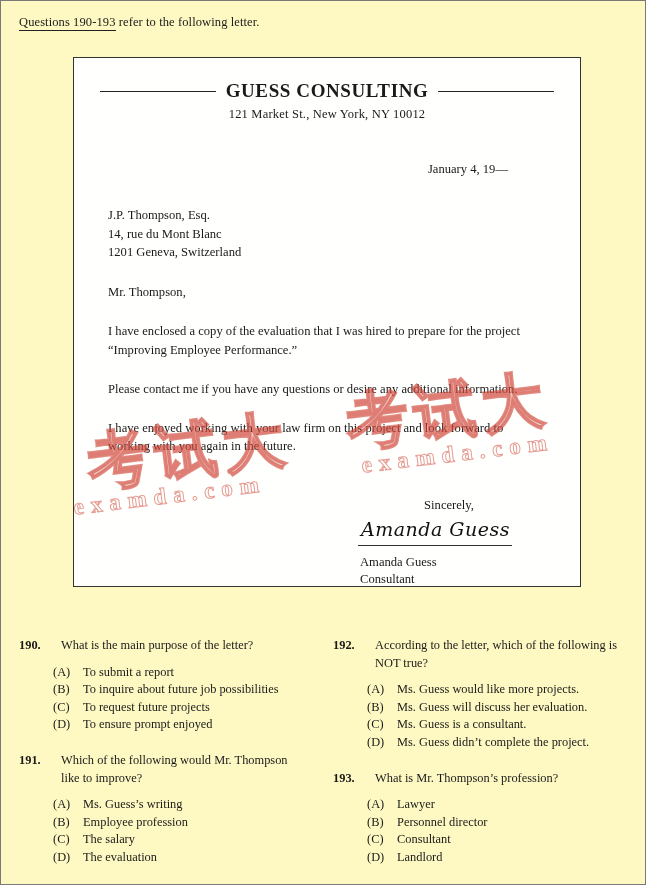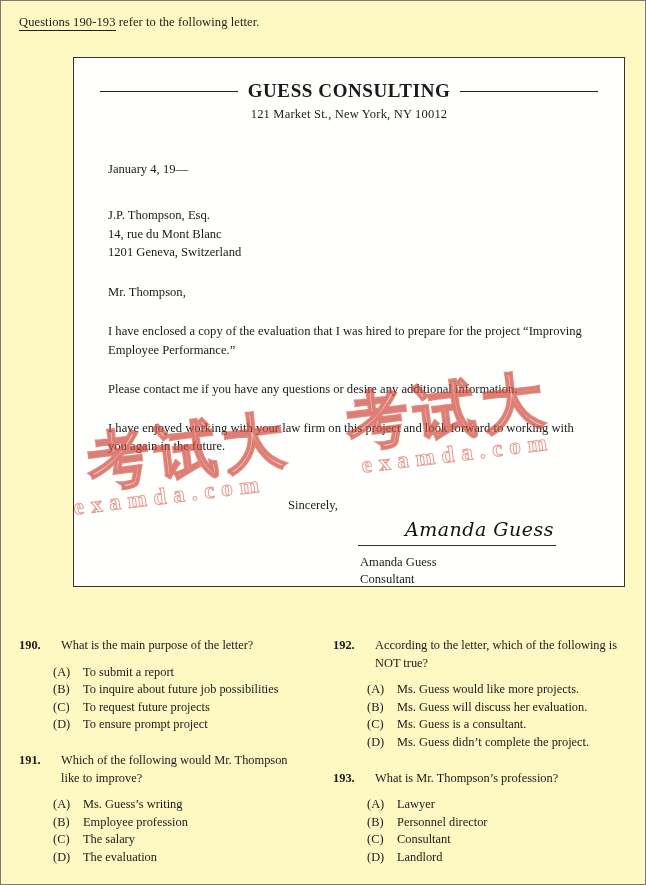--- a/index.html
+++ b/index.html
@@ -34,21 +34,21 @@
   .instruction .q-range {
     border-bottom: 1px solid #222;
     padding-bottom: 1px;
   }
 
   
   .letter-box {
     position: absolute;
     left: 72px;
     top: 56px;
-    width: 552px;
+    width: 508px;
     height: 530px;
     border: 1px solid #333;
     background: #fffffd;
     box-sizing: border-box;
   }
   .letterhead {
     text-align: center;
     margin-top: 22px;
   }
   .company-row {
@@ -74,33 +74,33 @@
     margin-top: 5px;
     letter-spacing: .2px;
   }
 
   .letter-body {
     padding: 0 34px;
     font-size: 12.6px;
     line-height: 1.45;
   }
   .date-line {
-    text-align: left;
+    text-align: right;
     margin-top: 38px;
     padding-right: 38px;
   }
   .recipient {
     margin-top: 28px;
   }
   .recipient div { white-space: nowrap; }
   .salutation { margin-top: 22px; }
   .para { margin-top: 21px; }
   .closing {
     margin-top: 40px;
-    text-align: center;
+    text-align: right;
     padding-right: 72px;
   }
   .signature {
     margin-top: 2px;
     text-align: right;
     padding-right: 36px;
     font-family: "DejaVu Serif", serif;
     font-style: italic;
     font-size: 19px;
     letter-spacing: .5px;
@@ -244,21 +244,21 @@
           <div class="choice">
             <span class="choice-letter">(B)</span>
             <span>To inquire about future job possibilities</span>
           </div>
           <div class="choice">
             <span class="choice-letter">(C)</span>
             <span>To request future projects</span>
           </div>
           <div class="choice">
             <span class="choice-letter">(D)</span>
-            <span>To ensure prompt project</span>
+            <span>To ensure prompt enjoyed</span>
           </div>
         </div>
       </div>
 
       <div class="q-block">
         <div class="q-head">
           <span class="q-num">191.</span>
           <span class="q-text">Which of the following would Mr. Thompson like to improve?</span>
         </div>
         <div class="choices">

